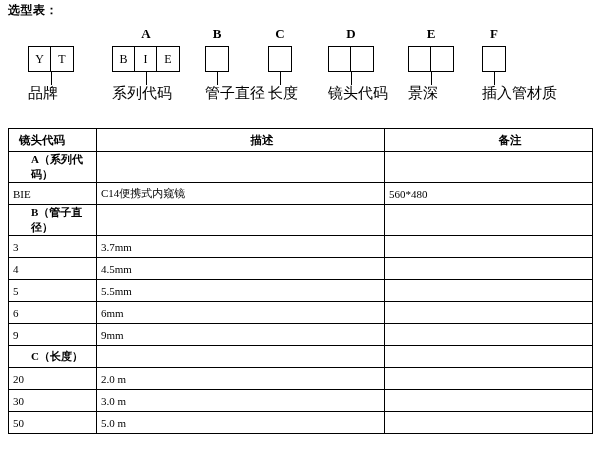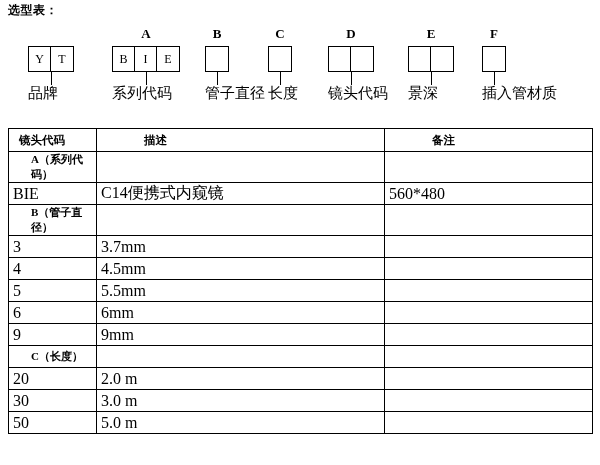--- a/index.html
+++ b/index.html
@@ -91,31 +91,32 @@
     left: 8px;
     top: 128px;
     width: 584px;
     border-collapse: collapse;
     table-layout: fixed;
   }
   .tbl td {
     border: 1px solid #000;
     height: 21px;
     padding: 0 4px;
-    font-size: 16px;
+    font-size: 11px;
     font-family: "Liberation Serif", serif;
     vertical-align: middle;
   }
   .c0 { width: 88px; }
   .c1 { width: 288px; }
   .c2 { width: 208px; }
   .hdr td {
     font-family: "Liberation Sans", sans-serif;
     font-size: 11.5px;
     font-weight: bold;
+    text-align: center;
     height: 22px;
     padding-left: 47px;
   }
   .hdr td.left-h { text-align: left; padding-left: 10px;}
   .section td {
     font-weight: bold;
     font-size: 11px;
   }
   .section .sec-label {
     padding-left: 22px;

